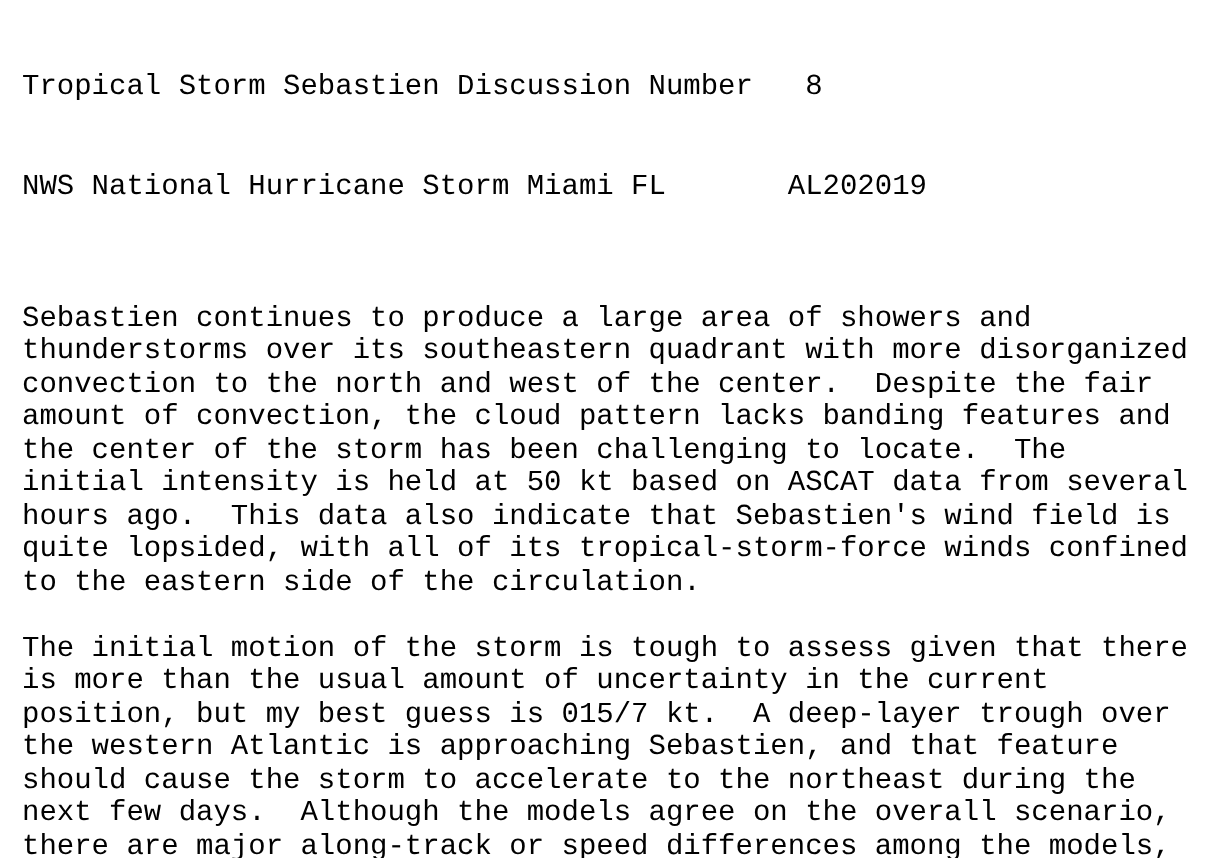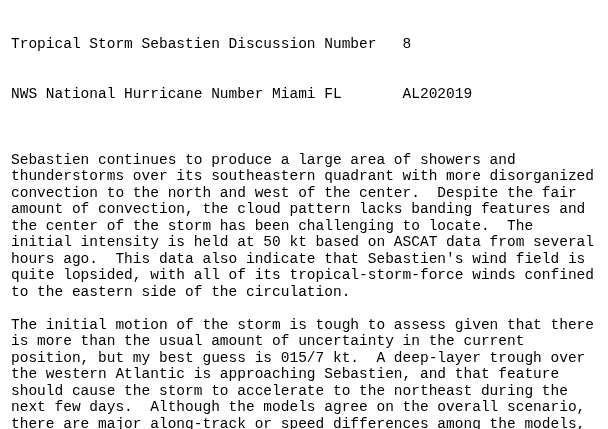--- a/index.html
+++ b/index.html
@@ -34,21 +34,21 @@
     white-space: pre;
   }
 </style>
 </head>
 <body>
 
 <div class="doc">
 
   <div class="block">
     <div class="line">Tropical Storm Sebastien Discussion Number   8</div>
-    <div class="line">NWS National Hurricane Number Miami FL       AL202019</div>
+    <div class="line">NWS National Hurricane Storm Miami FL       AL202019</div>
   </div>
 
   <div class="block">Sebastien continues to produce a large area of showers and
 thunderstorms over its southeastern quadrant with more disorganized
 convection to the north and west of the center.  Despite the fair
 amount of convection, the cloud pattern lacks banding features and
 the center of the storm has been challenging to locate.  The
 initial intensity is held at 50 kt based on ASCAT data from several
 hours ago.  This data also indicate that Sebastien's wind field is
 quite lopsided, with all of its tropical-storm-force winds confined

